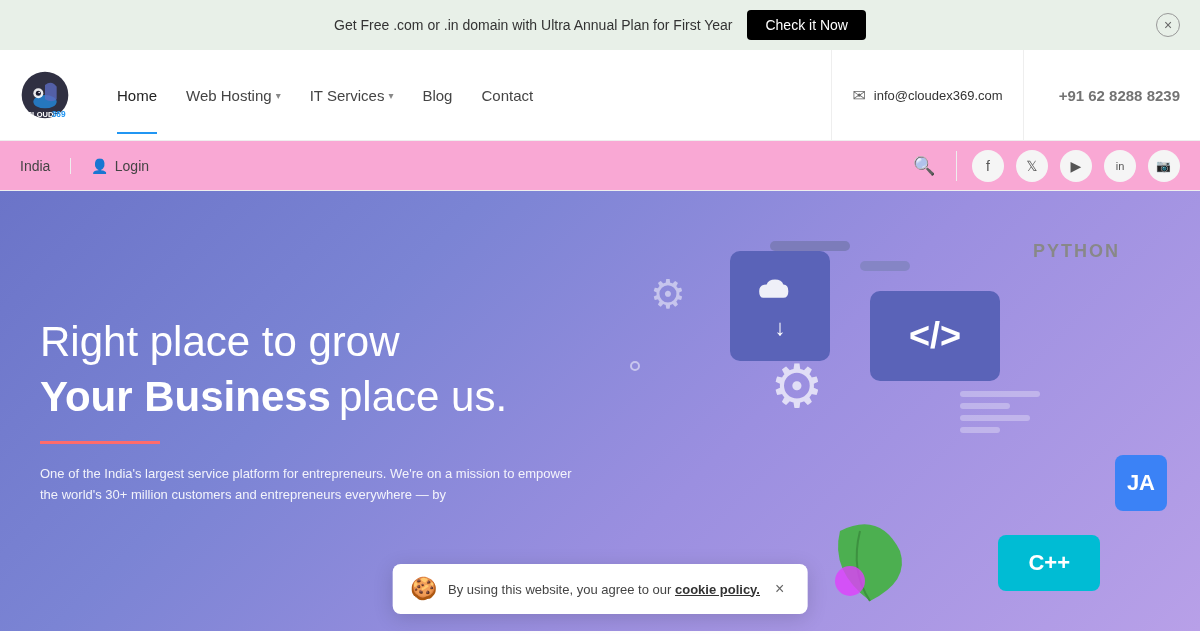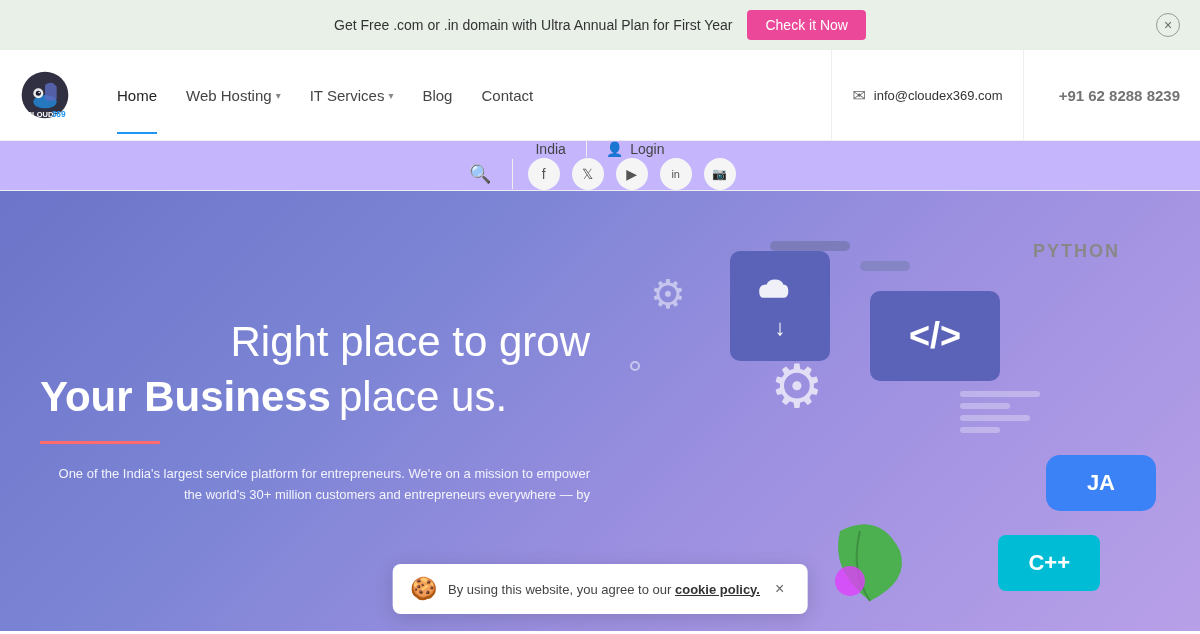--- a/index.html
+++ b/index.html
@@ -14,21 +14,21 @@
       padding: 10px 20px;
       position: relative;
       min-height: 46px;
     }
     .top-banner-text {
       font-size: 14px;
       color: #333;
       margin-right: 15px;
     }
     .check-btn {
-      background-color: #ec4899;
+      background-color: #000000;
       color: white;
       border: none;
       padding: 7px 18px;
       border-radius: 4px;
       font-size: 14px;
       cursor: pointer;
     }
     .banner-close {
       position: absolute;
       right: 20px;
@@ -131,23 +131,22 @@
       padding-left: 15px;
     }
 
     
     .sub-header {
       display: flex;
       align-items: center;
       justify-content: space-between;
       padding: 0 20px;
       border-bottom: 1px solid #eee;
-      background: #c4b5fd;
+      background: #f9a8d4;
       height: 50px;
-      flex-direction: column;
     }
     .sub-left {
       display: flex;
       align-items: center;
       gap: 20px;
     }
     .country-selector {
       font-size: 14px;
       color: #444;
       padding-right: 20px;
@@ -206,21 +205,20 @@
       position: relative;
       overflow: hidden;
       display: flex;
       align-items: center;
       padding: 60px 40px;
     }
     .hero-content {
       max-width: 550px;
       z-index: 2;
       position: relative;
-      text-align: right;
     }
     .hero-tagline {
       font-size: 42px;
       color: white;
       font-weight: 400;
       line-height: 1.2;
       margin-bottom: 5px;
     }
     .hero-tagline-bold {
       font-size: 42px;
@@ -301,28 +299,28 @@
       position: absolute;
       right: 80px;
       top: 50px;
       font-size: 18px;
       font-weight: bold;
       color: #888;
       letter-spacing: 2px;
     }
     .java-box {
       position: absolute;
-      right: 44px;
+      right: 33px;
       bottom: 120px;
       background: #3b82f6;
       color: white;
       font-size: 22px;
       font-weight: bold;
-      padding: 15px 41px;
-      border-radius: 14px;
+      padding: 15px 12px;
+      border-radius: 8px;
     }
     .cpp-box {
       position: absolute;
       right: 100px;
       bottom: 40px;
       background: #00bcd4;
       color: white;
       font-size: 22px;
       font-weight: bold;
       padding: 15px 30px;

